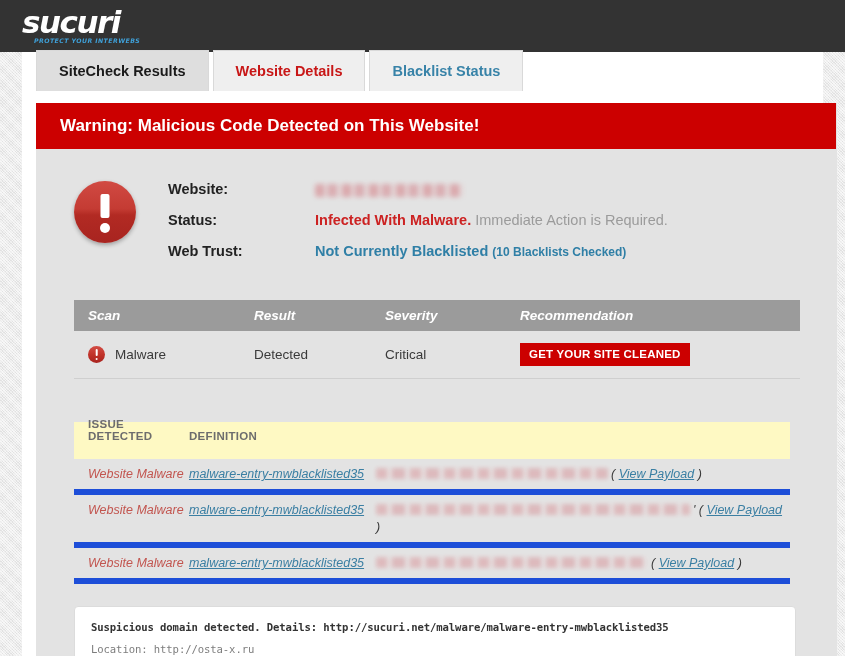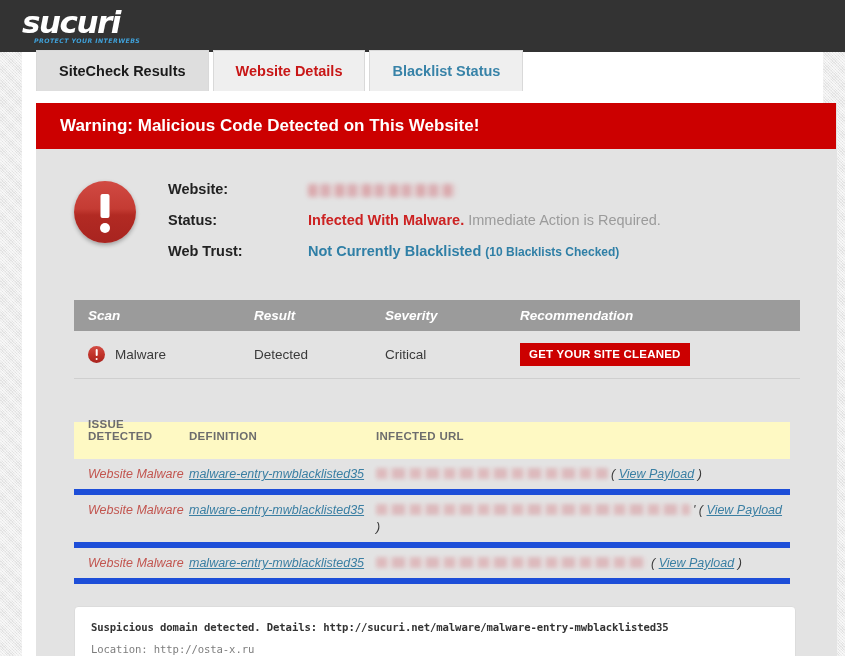--- a/index.html
+++ b/index.html
@@ -161,29 +161,30 @@
     width: 10px; height: 10px;
     background: #ffffff;
     border-radius: 50%;
   }
 
   .info-rows { margin-left: 32px; padding-top: 2px; }
   .info-row {
     display: flex;
     align-items: baseline;
     height: 31px;
+    gap: 35px;
   }
   .info-label {
     width: 112px;
     font-size: 14.5px;
     font-weight: 700;
     color: #222222;
     flex: 0 0 auto;
   }
-  .info-value { font-size: 14.5px; margin-left: 28px; }
+  .info-value { font-size: 14.5px; }
 
   .redact {
     display: inline-block;
     height: 13px;
     border-radius: 2px;
     background: repeating-linear-gradient(
        to right,
        rgba(210,110,118,.58) 0 9px,
        rgba(226,170,175,.30) 9px 13px,
        rgba(205,100,110,.50) 13px 22px,
@@ -395,21 +396,20 @@
     </div>
   </div>
 
   <div class="issues">
     <div class="issues-head">
       <div class="ih1">
         <span>ISSUE</span><br>
         <span>DETECTED</span>
       </div>
       <div class="ih2">DEFINITION</div>
-      <div class="ih3">INFECTED URL</div>
     </div>
 
     <div class="issue-row">
       <div class="ic1">Website Malware</div>
       <div class="ic2">
         <span class="link">malware-entry-mwblacklisted35</span>
       </div>
       <div class="ic3"><span class="redact-url" style="width:232px"></span><span class="paren">(</span> <span class="link">View Payload</span> <span class="paren">)</span></div>
     </div>
 

